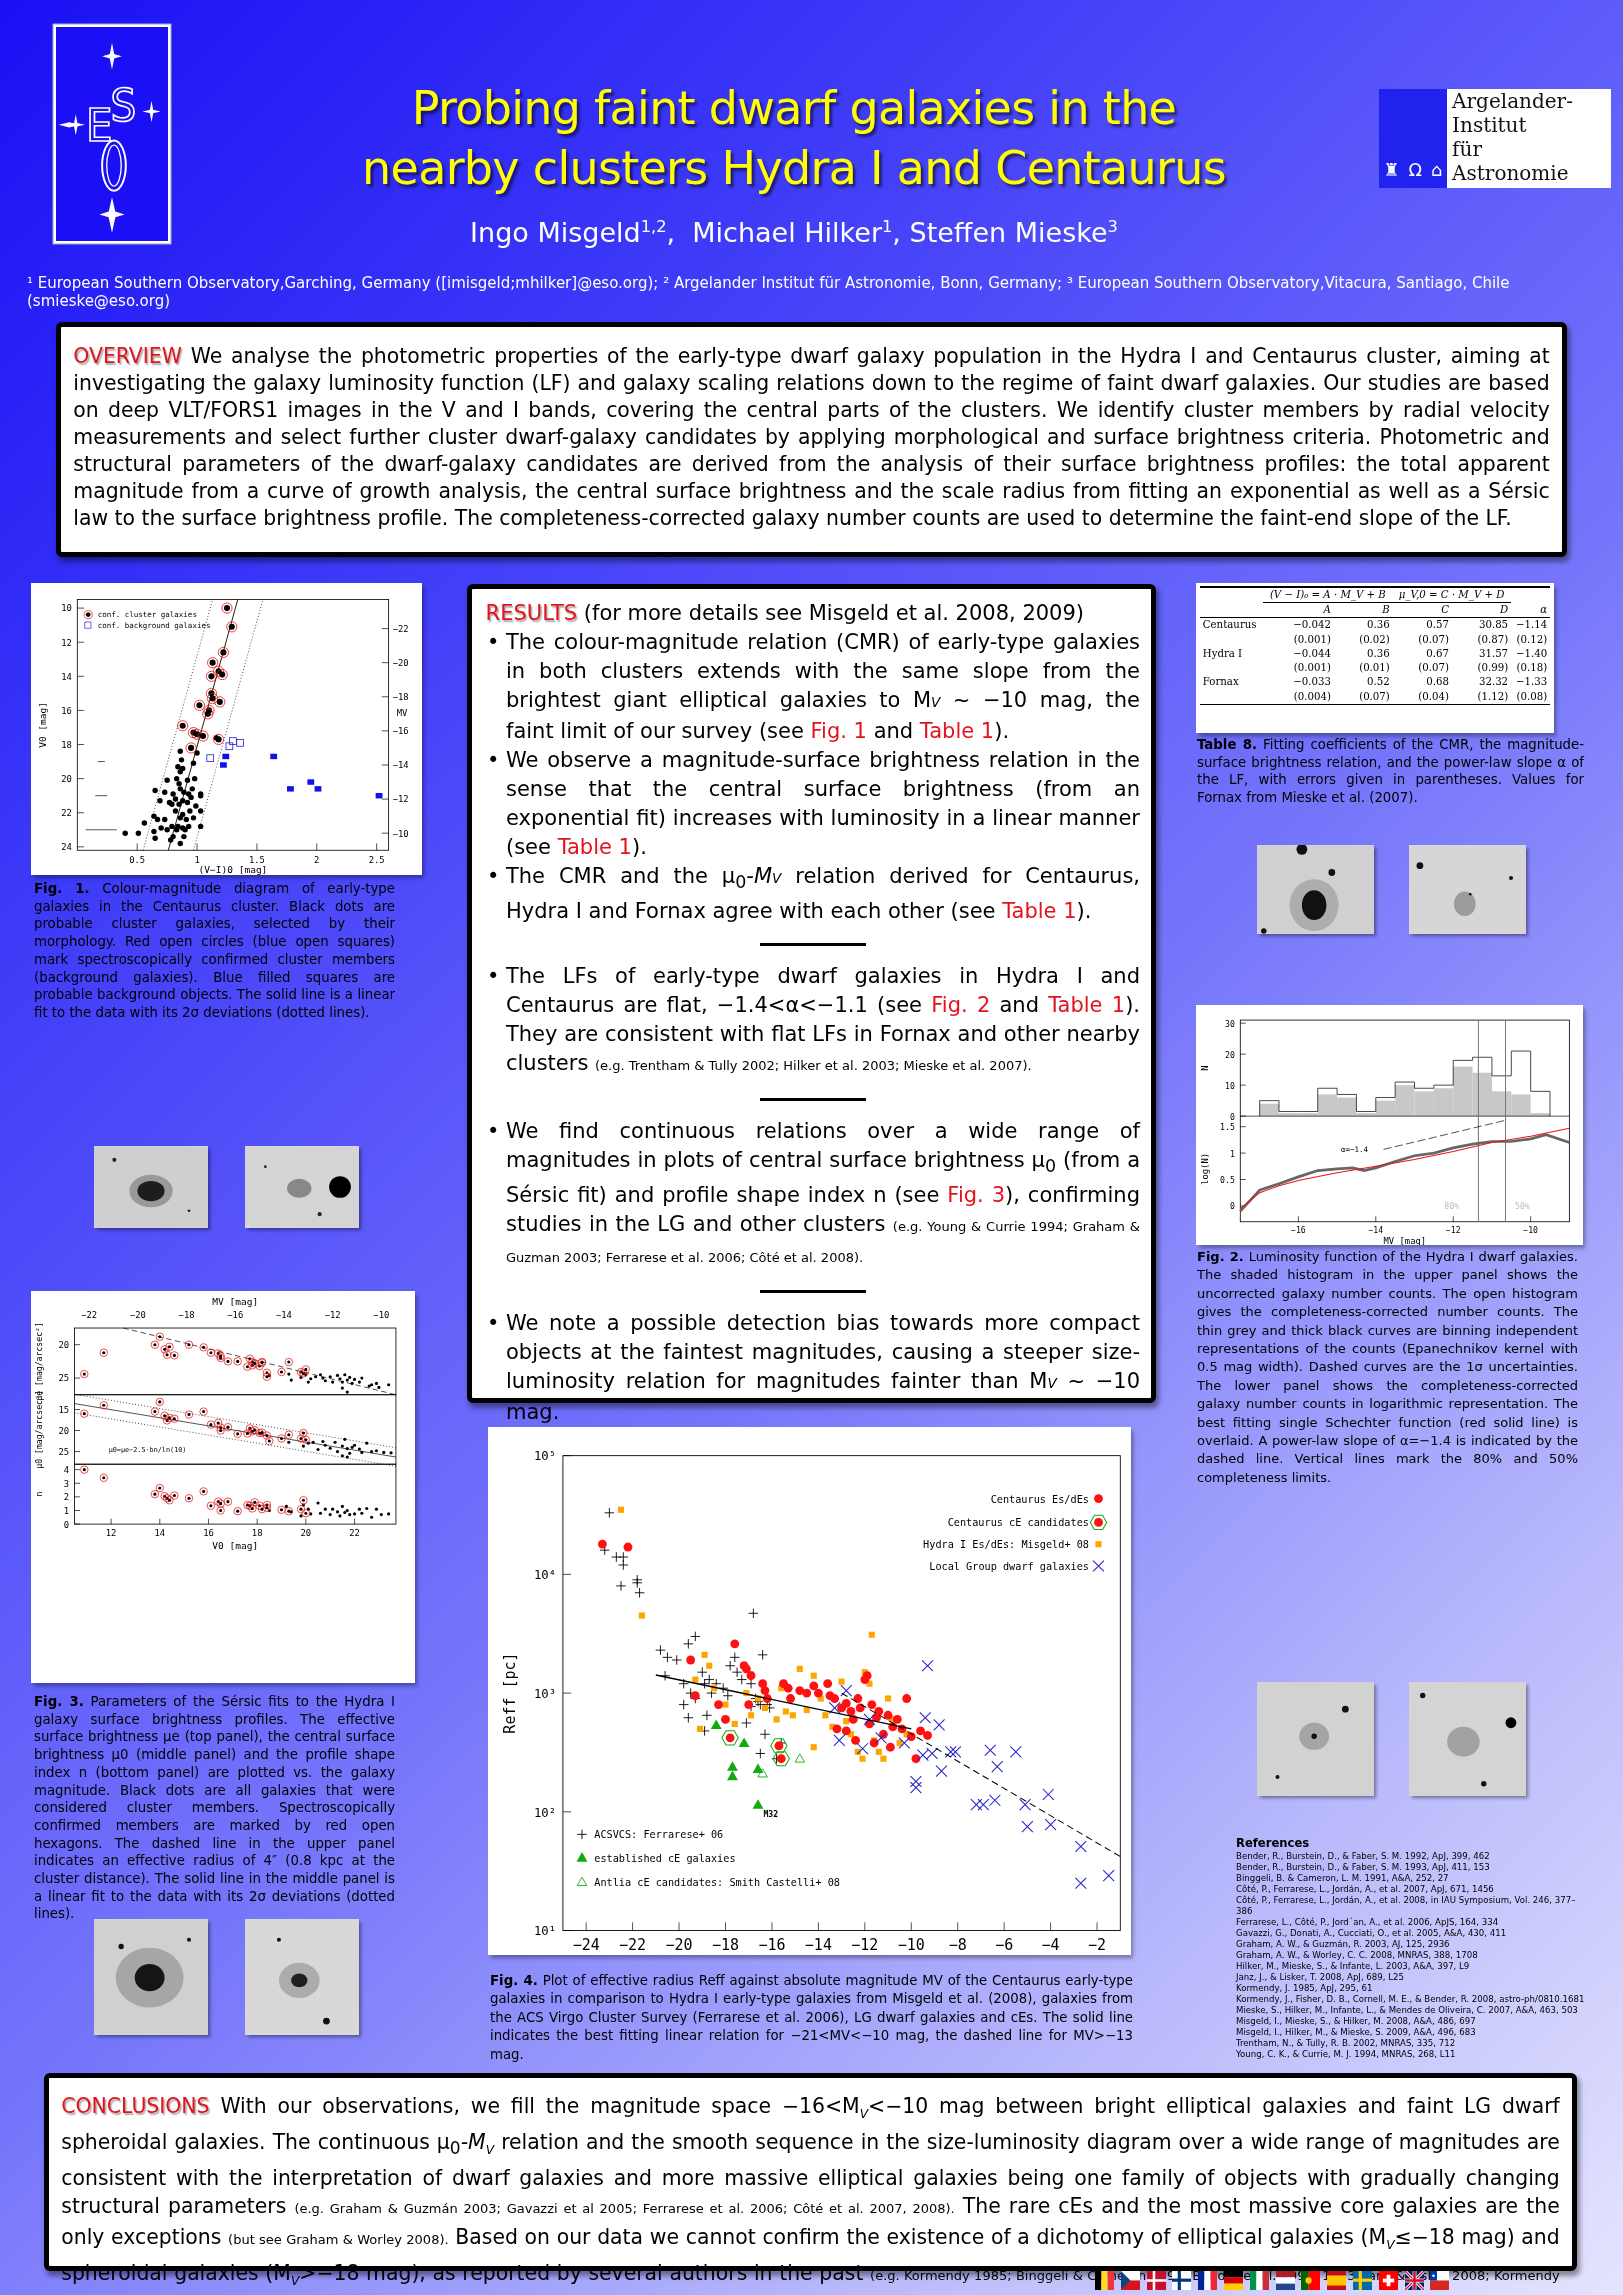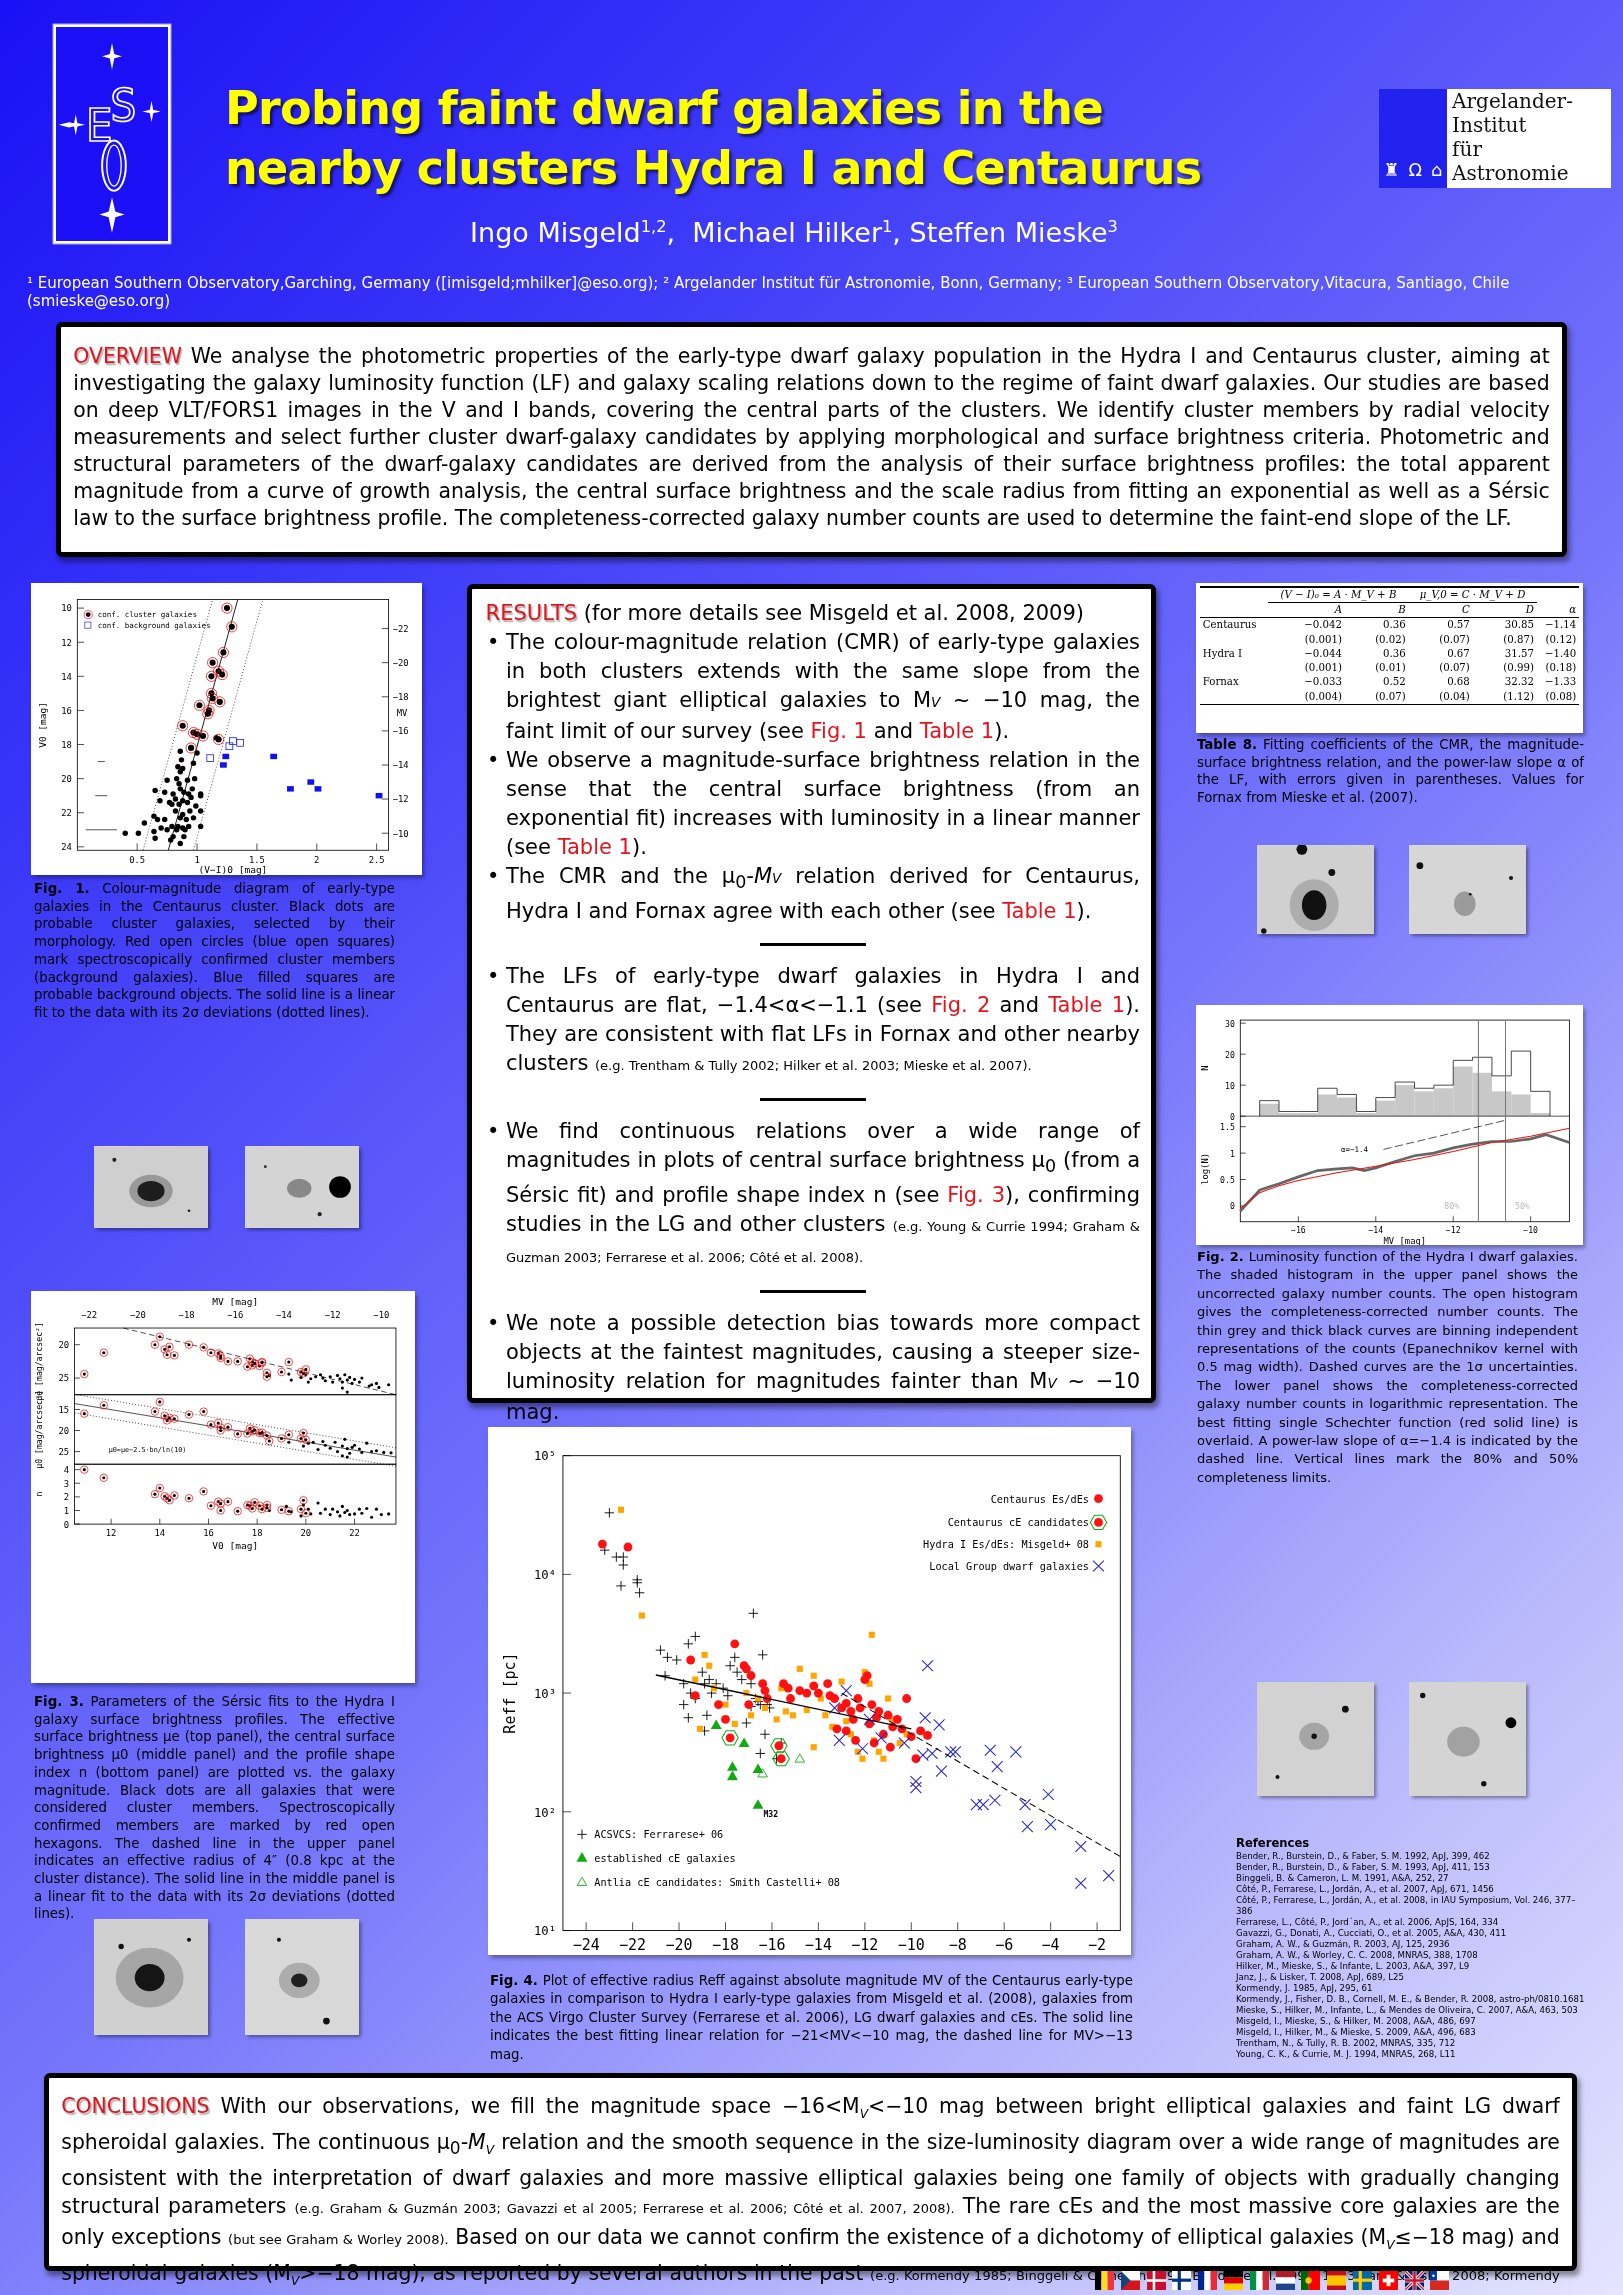--- a/index.html
+++ b/index.html
@@ -1,42 +1,42 @@
 <!DOCTYPE html>
 <html style="font-size:11px"><head>
 <meta charset="utf-8">
 <style>
 *{box-sizing:border-box;margin:0;padding:0}
 html,body{width:1623px;height:2295px;overflow:hidden}
 body{position:relative;font-family:"DejaVu Sans",sans-serif;background:linear-gradient(135deg,#1a10f5 0%,#3f3cf8 25%,#7676fb 55%,#b8b8fc 80%,#e4e4fe 100%);color:#000}
 .abs{position:absolute}
 #eso-logo{left:54px;left:54px;top:24.5px;width:116px;height:218px;background:#1b0ff5;border:2px solid #fff;box-shadow:0 0 0 1.4px #ccd}
 #eso-logo svg{width:100%;height:100%}
-#title{left:225px;top:78px;width:1138px;font-family:"DejaVu Sans",sans-serif;font-weight:bold;font-size:46px;line-height:60px;color:#ffff00;text-shadow:2.7px 3.4px 2.7px rgba(0,0,0,.55);letter-spacing:-0.7px}
+#title{left:225px;top:78px;width:1138px;text-align:center;font-family:"DejaVu Sans",sans-serif;font-weight:normal;font-size:46px;line-height:60px;color:#ffff00;text-shadow:2.7px 3.4px 2.7px rgba(0,0,0,.55);letter-spacing:-0.7px}
 #authors{left:225px;top:217px;width:1138px;text-align:center;color:#fff;font-size:27px}
 #authors sup{font-size:16.3px}
 #affil{left:27px;top:274px;width:1567px;text-align:left;color:#fff;font-size:15px}
 #aifa-logo{left:1379px;left:1379px;top:89px;width:232px;height:99px;background:#fff;display:flex}
 #aifa-logo .bars{width:69px;height:100%;background:#2222ee;display:flex;align-items:flex-end;justify-content:space-around;color:#fff;font-size:17.7px;padding-bottom:8.2px;border-right:1.4px solid #fff}
 #aifa-logo .txt{padding-left:4.1px;font-family:"DejaVu Serif",serif;font-size:20px;line-height:24px;color:#111}
 .box{background:#fff;border:5.4px solid #000;border-radius:6px;box-shadow:2.7px 4.1px 5.4px rgba(0,0,0,.4)}
 #overview{left:56px;top:322px;width:1511px;height:235px;padding:16.3px 12.3px;font-size:20.4px;line-height:27px;text-align:justify}
 .red{color:#e3121c}
 .head{color:#e3121c;text-shadow:1.4px 2px 1.4px rgba(0,0,0,.35)}
 #results{left:467px;top:584px;width:689px;height:819px;padding:9.5px 11px 6.8px 13.6px;font-size:21px;line-height:29px}
 #results ul{list-style:none}
 #results li{position:relative;padding-left:20.4px;text-align:justify}
 #results li:before{content:"•";position:absolute;left:1.4px;top:0}
 #results .sep{width:106px;height:2.7px;background:#000;margin:17.7px auto 16.3px}
 #results small{font-size:13px}
 .fig{background:#fff;box-shadow:3.4px 4.1px 4.1px rgba(0,0,0,.35)}
 .cap{font-size:13.3px;line-height:17.7px;text-align:justify}
 .cap b{font-weight:bold}
 .thumb{background:#ddd;box-shadow:2.7px 3.4px 3.4px rgba(0,0,0,.4);overflow:hidden}
-#table1{left:1196px;top:583px;width:387px;height:150px;padding:2.7px 4.1px;font-family:"DejaVu Serif",serif;font-size:10.2px}
+#table1{left:1196px;top:583px;width:358px;height:150px;padding:2.7px 4.1px;font-family:"DejaVu Serif",serif;font-size:10.2px}
 #table1 table{width:100%;border-collapse:collapse;border-top:2px double #000;border-bottom:1px solid #000}
 #table1 td,#table1 th{padding:0 2.7px;text-align:right;font-weight:normal;line-height:14.3px}
 #table1 th{font-style:italic}
 #table1 td.n{text-align:left}
 #references{left:1236px;top:1836px;width:354px;font-size:8.6px;line-height:11px}
 #references h4{font-size:11.6px;line-height:15px}
 #conclusions{left:44px;top:2073px;width:1533px;height:198px;padding:13.6px 12.3px;font-size:20.4px;line-height:28px;text-align:justify}
 #conclusions small{font-size:13px}
 #flags{left:1095px;top:2271px;height:19px;display:flex;gap:6.8px}
 .flag{width:19px;height:19px}

